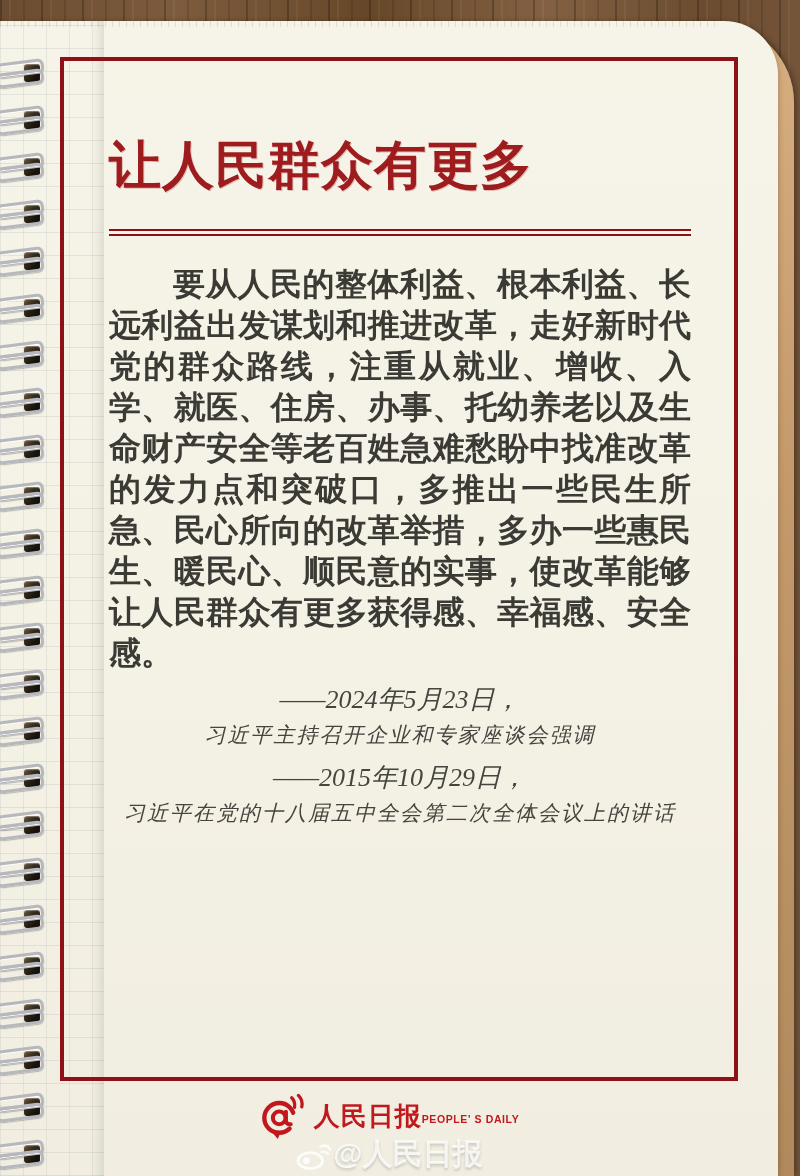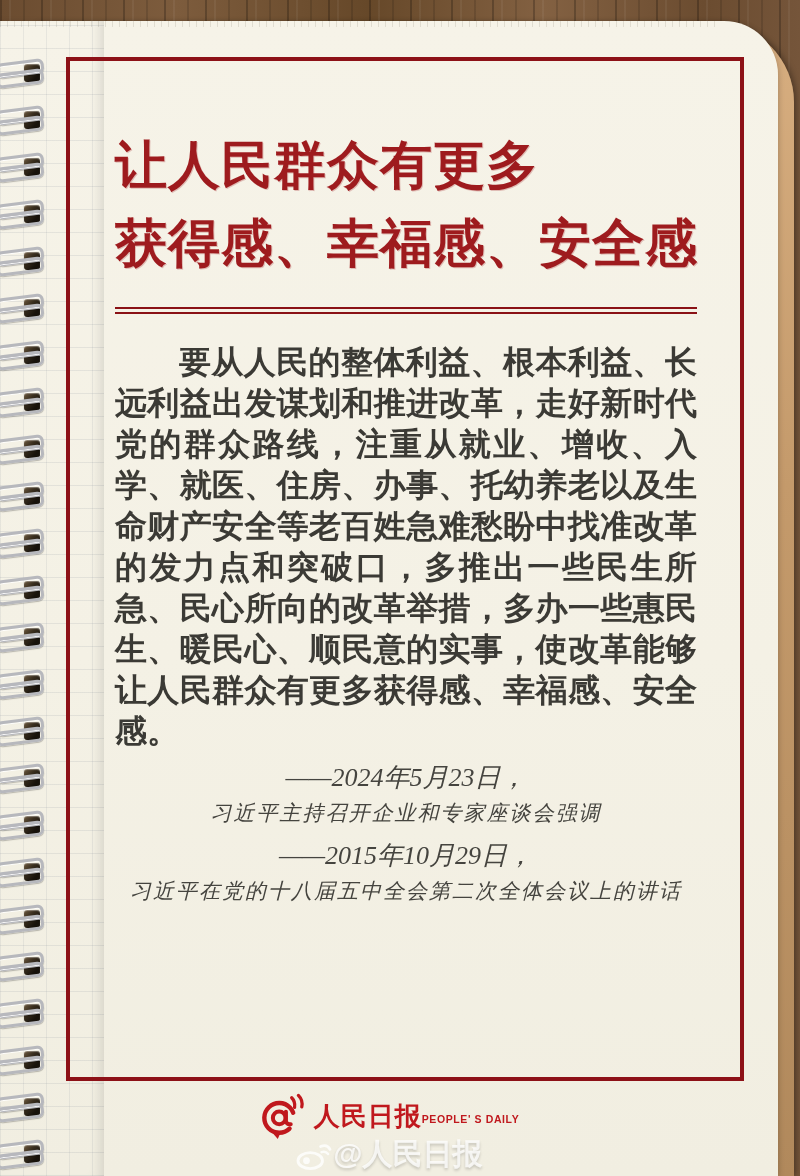--- a/index.html
+++ b/index.html
@@ -55,21 +55,21 @@
   .ring .wire{
     position:absolute;left:-6px;width:42px;height:9px;border-radius:6px;
     border:3px solid #b7b8bd;background:transparent;
     box-shadow:inset 0 1px 0 rgba(255,255,255,.9),0 1px 1px rgba(0,0,0,.25);
     transform:rotate(-7deg);
   }
   .ring .w1{top:-1px;}
   .ring .w2{top:9px;}
   
   .frame{
-    position:absolute;left:66px;top:57px;width:678px;height:1024px;
+    position:absolute;left:60px;top:57px;width:678px;height:1024px;
     border:4px solid #8d1117;box-sizing:border-box;
   }
   .frame-content{position:absolute;inset:0;padding:60px 43px 0 45px;}
   
   .title{margin:6px 0 0;color:#9e1b1e;}
   .t-line{
     display:block;white-space:nowrap;
     font-size:52px;line-height:78px;font-weight:900;letter-spacing:1px;
     text-shadow:1px 1px 0 rgba(158,27,30,.25);
   }
@@ -245,21 +245,20 @@
         <i class="wire w1"></i>
         <i class="wire w2"></i>
       </div>
     </div>
 
   <div class="frame">
     <div class="frame-content">
 
       <h1 class="title">
         <span class="t-line">让人民群众有更多</span>
-        <span class="t-line">获得感、幸福感、安全感</span>
       </h1>
 
       <div class="divider"></div>
 
       <section class="quote quote-1">
         <p class="q-text">要从人民的整体利益、根本利益、长远利益出发谋划和推进改革，走好新时代党的群众路线，注重从就业、增收、入学、就医、住房、办事、托幼养老以及生命财产安全等老百姓急难愁盼中找准改革的发力点和突破口，多推出一些民生所急、民心所向的改革举措，多办一些惠民生、暖民心、顺民意的实事，使改革能够让人民群众有更多获得感、幸福感、安全感。</p>
         <div class="q-src">
           <div class="q-date">——2024年5月23日，</div>
           <div class="q-event">习近平主持召开企业和专家座谈会强调</div>
         </div>

